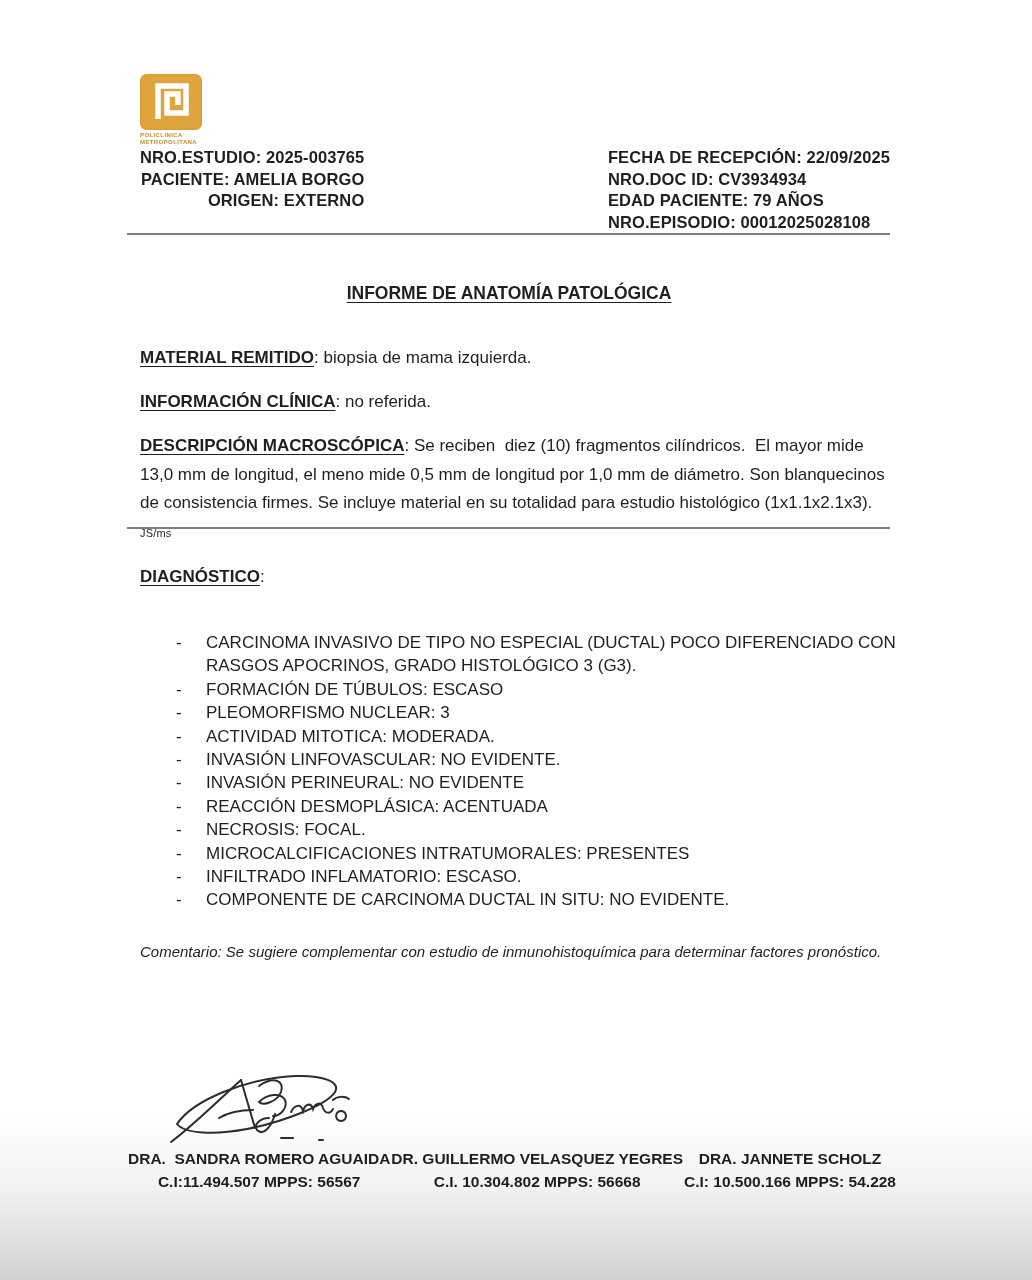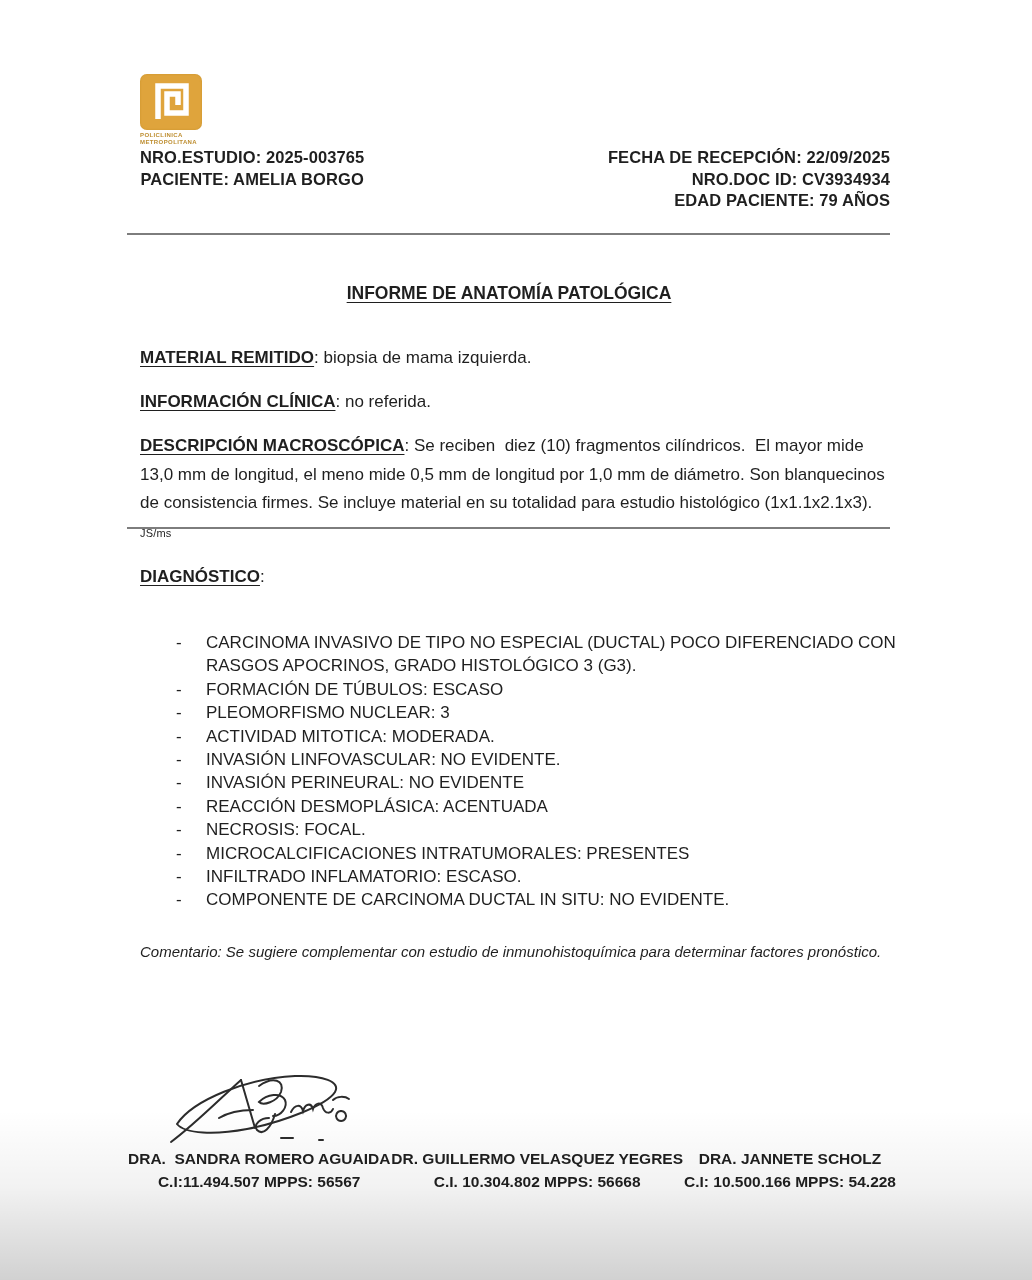--- a/index.html
+++ b/index.html
@@ -18,22 +18,22 @@
     pointer-events:none;
   }
   .logo{position:absolute;left:140px;top:74px;width:70px;}
   .logo-badge{width:62px;height:56px;background:#dfa43c;border-radius:7px;
     display:flex;align-items:center;justify-content:center;
     box-shadow:0 0 2px rgba(180,130,30,.6) inset;}
   .logo-org{margin-top:2px;color:#bd8d2f;font-size:6px;font-weight:bold;
     letter-spacing:.4px;line-height:7px;}
   .hdr{position:absolute;top:147px;font-size:16.5px;font-weight:600;
     line-height:21.5px;letter-spacing:.1px;}
-  .hdr.left{left:140px;text-align:center;}
-  .hdr.right{right:142px;text-align:right;}
+  .hdr.left{left:140px;text-align:right;}
+  .hdr.right{right:142px;text-align:left;}
   .rule{position:absolute;left:127px;width:763px;height:2px;background:#7d7d7d;}
   .rule1{top:233px;}
   .rule2{top:527px;}
   .title{position:absolute;left:128px;width:762px;top:283px;
     text-align:center;font-size:17.5px;font-weight:bold;
     text-decoration:underline;text-underline-offset:3px;}
   .para{position:absolute;left:140px;font-size:17px;line-height:28px;
     white-space:pre-wrap;}
   .lbl{font-weight:bold;text-decoration:underline;text-underline-offset:3px;}
   .p-material{top:327px;width:760px;}
@@ -69,25 +69,27 @@
     </div>
     <div class="logo-org">
       <div>POLICLINICA</div>
       <div>METROPOLITANA</div>
     </div>
   </div>
 
   <div class="hdr left">
     <div>NRO.ESTUDIO: 2025-003765</div>
     <div>PACIENTE: AMELIA BORGO</div>
+    <div>ORIGEN: EXTERNO</div>
   </div>
   <div class="hdr right">
     <div>FECHA DE RECEPCIÓN: 22/09/2025</div>
     <div>NRO.DOC ID: CV3934934</div>
     <div>EDAD PACIENTE: 79 AÑOS</div>
+    <div>NRO.EPISODIO: 00012025028108</div>
   </div>
 
   <div class="rule rule1"></div>
 
   <div class="title">INFORME DE ANATOMÍA PATOLÓGICA</div>
 
   <p class="para p-material"><span class="lbl">MATERIAL REMITIDO</span><span>: biopsia de mama izquierda.</span></p>
 
   <p class="para p-clinica"><span class="lbl">INFORMACIÓN CLÍNICA</span><span>: no referida.</span></p>
 

